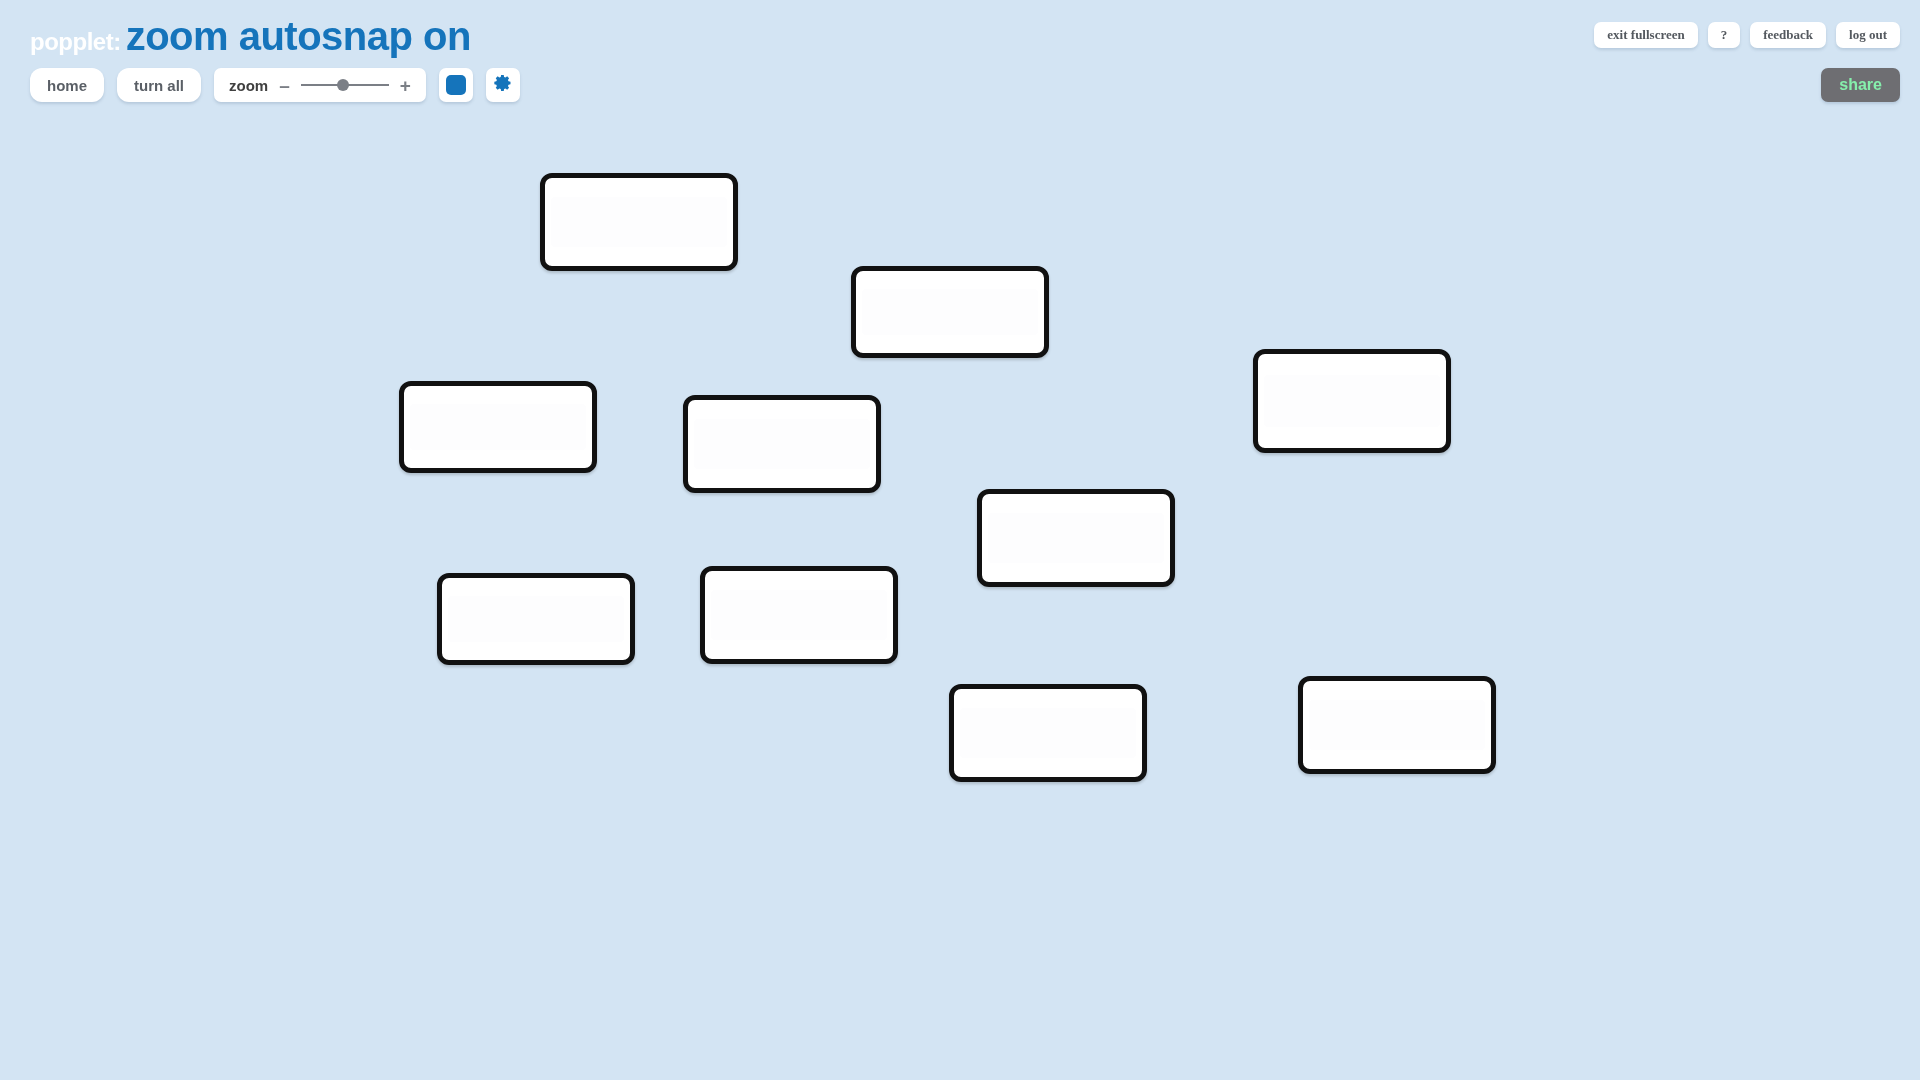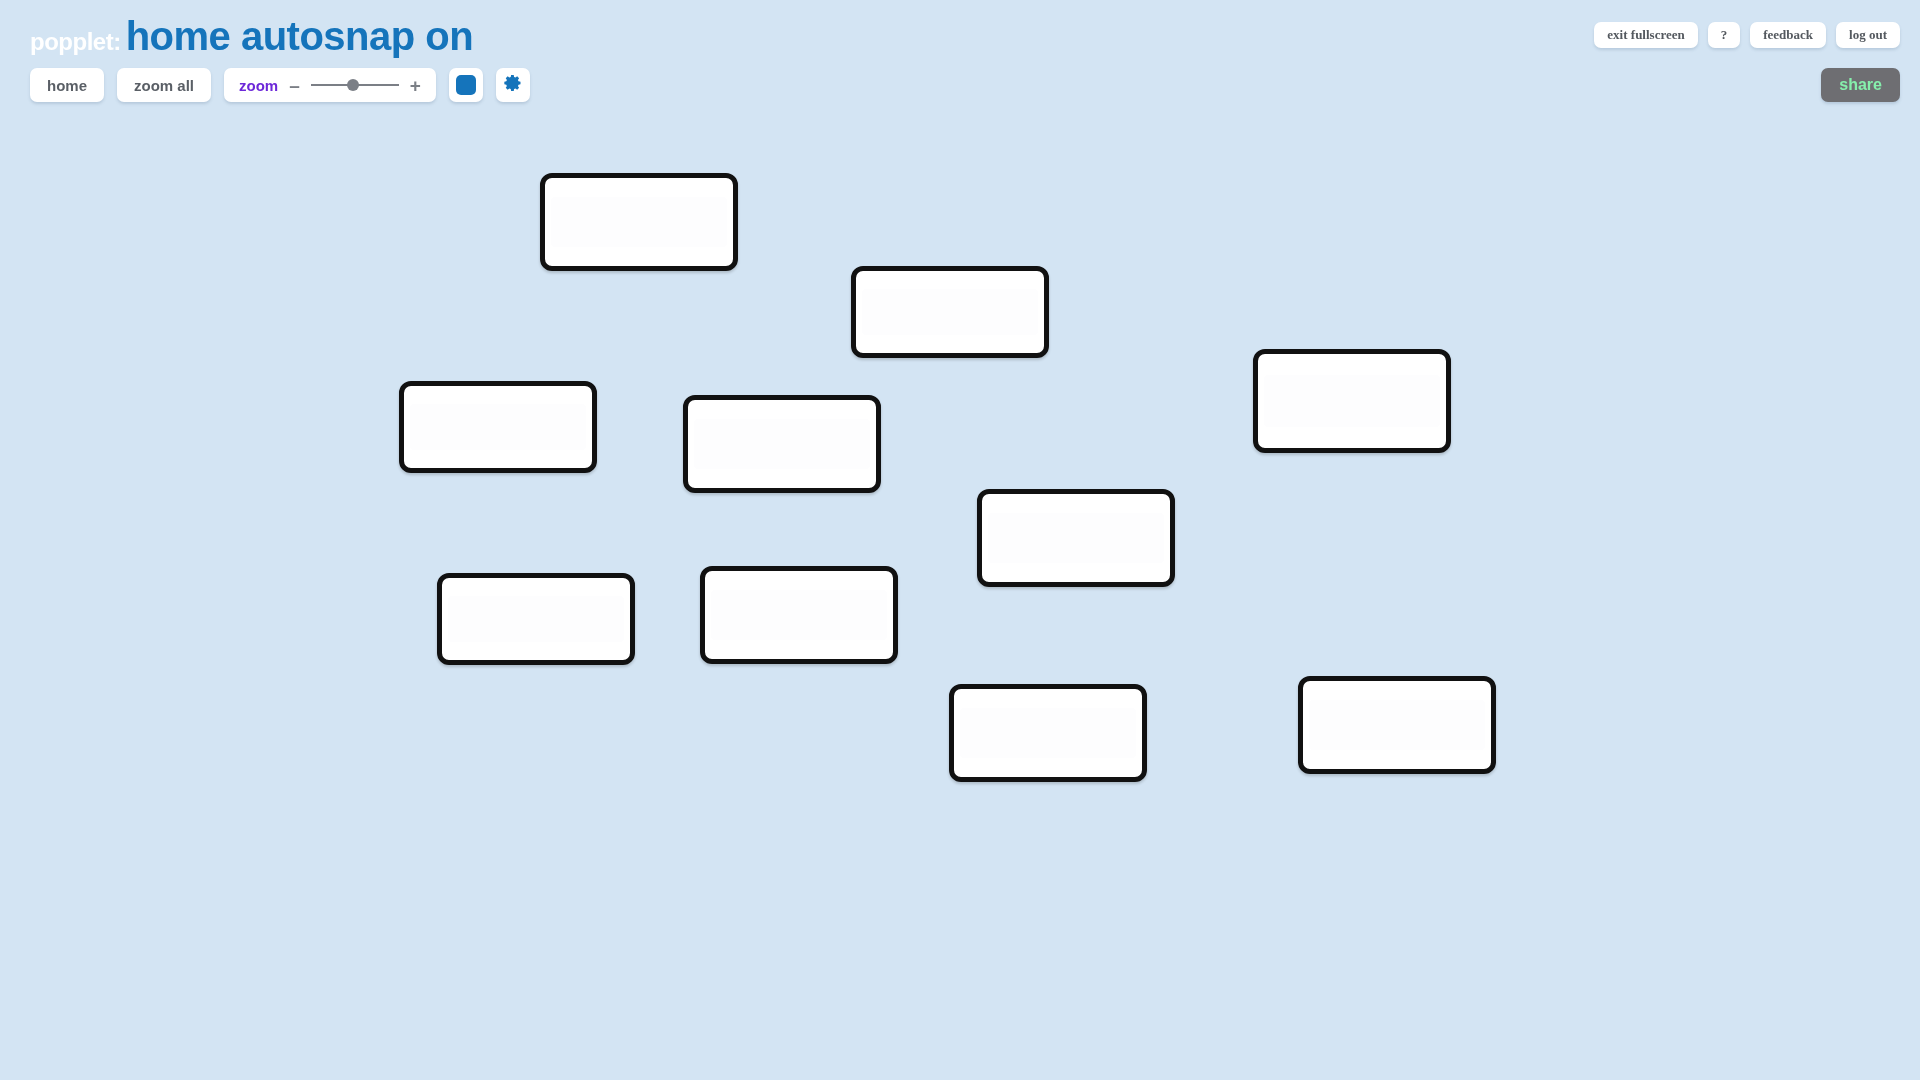--- a/index.html
+++ b/index.html
@@ -83,21 +83,21 @@
     left: 30px;
     top: 68px;
     display: flex;
     align-items: center;
     gap: 13px;
   }
 
   .tbtn {
     background: #ffffff;
     border: none;
-    border-radius: 7px;
+    border-radius: 12px;
     height: 34px;
     padding: 0 17px;
     font-family: "Liberation Sans", sans-serif;
     font-size: 15px;
     font-weight: bold;
     color: #5a5f66;
     cursor: pointer;
     box-shadow: 0 2px 3px rgba(80,110,140,0.22);
     display: flex;
     align-items: center;
@@ -112,21 +112,21 @@
     padding: 0 15px;
     display: flex;
     align-items: center;
     gap: 11px;
     box-shadow: 0 2px 3px rgba(80,110,140,0.22);
   }
 
   #zoom-label {
     font-size: 15px;
     font-weight: bold;
-    color: #6d28d9;
+    color: #404040;
   }
 
   .zoom-sign {
     color: #7b7f86;
     font-size: 19px;
     font-weight: bold;
     line-height: 1;
     cursor: pointer;
     user-select: none;
   }
@@ -279,27 +279,27 @@
     <div class="popplet" style="left: 1298px; top: 676px; width: 198px; height: 98px;">
       <div class="inner-guide"></div>
       <div></div>
     </div>
   </div>
 
 <div id="header">
 
   <div id="title-row">
     <span id="brand">popplet:</span>
-    <span id="doc-title" style="color: rgb(21, 116, 187);">home autosnap on</span>
+    <span id="doc-title" style="color: rgb(21, 116, 187);">zoom autosnap on</span>
   </div>
 
   <div id="toolbar">
 
     <button class="tbtn">home</button>
-    <button class="tbtn">zoom all</button>
+    <button class="tbtn">turn all</button>
 
     <div id="zoom-widget">
       <span id="zoom-label">zoom</span>
       <span class="zoom-sign">–</span>
       <div id="zoom-slider">
         <div id="zoom-track"></div>
         <div id="zoom-handle" style="left: 36.24px;"></div>
       </div>
       <span class="zoom-sign">+</span>
     </div>

